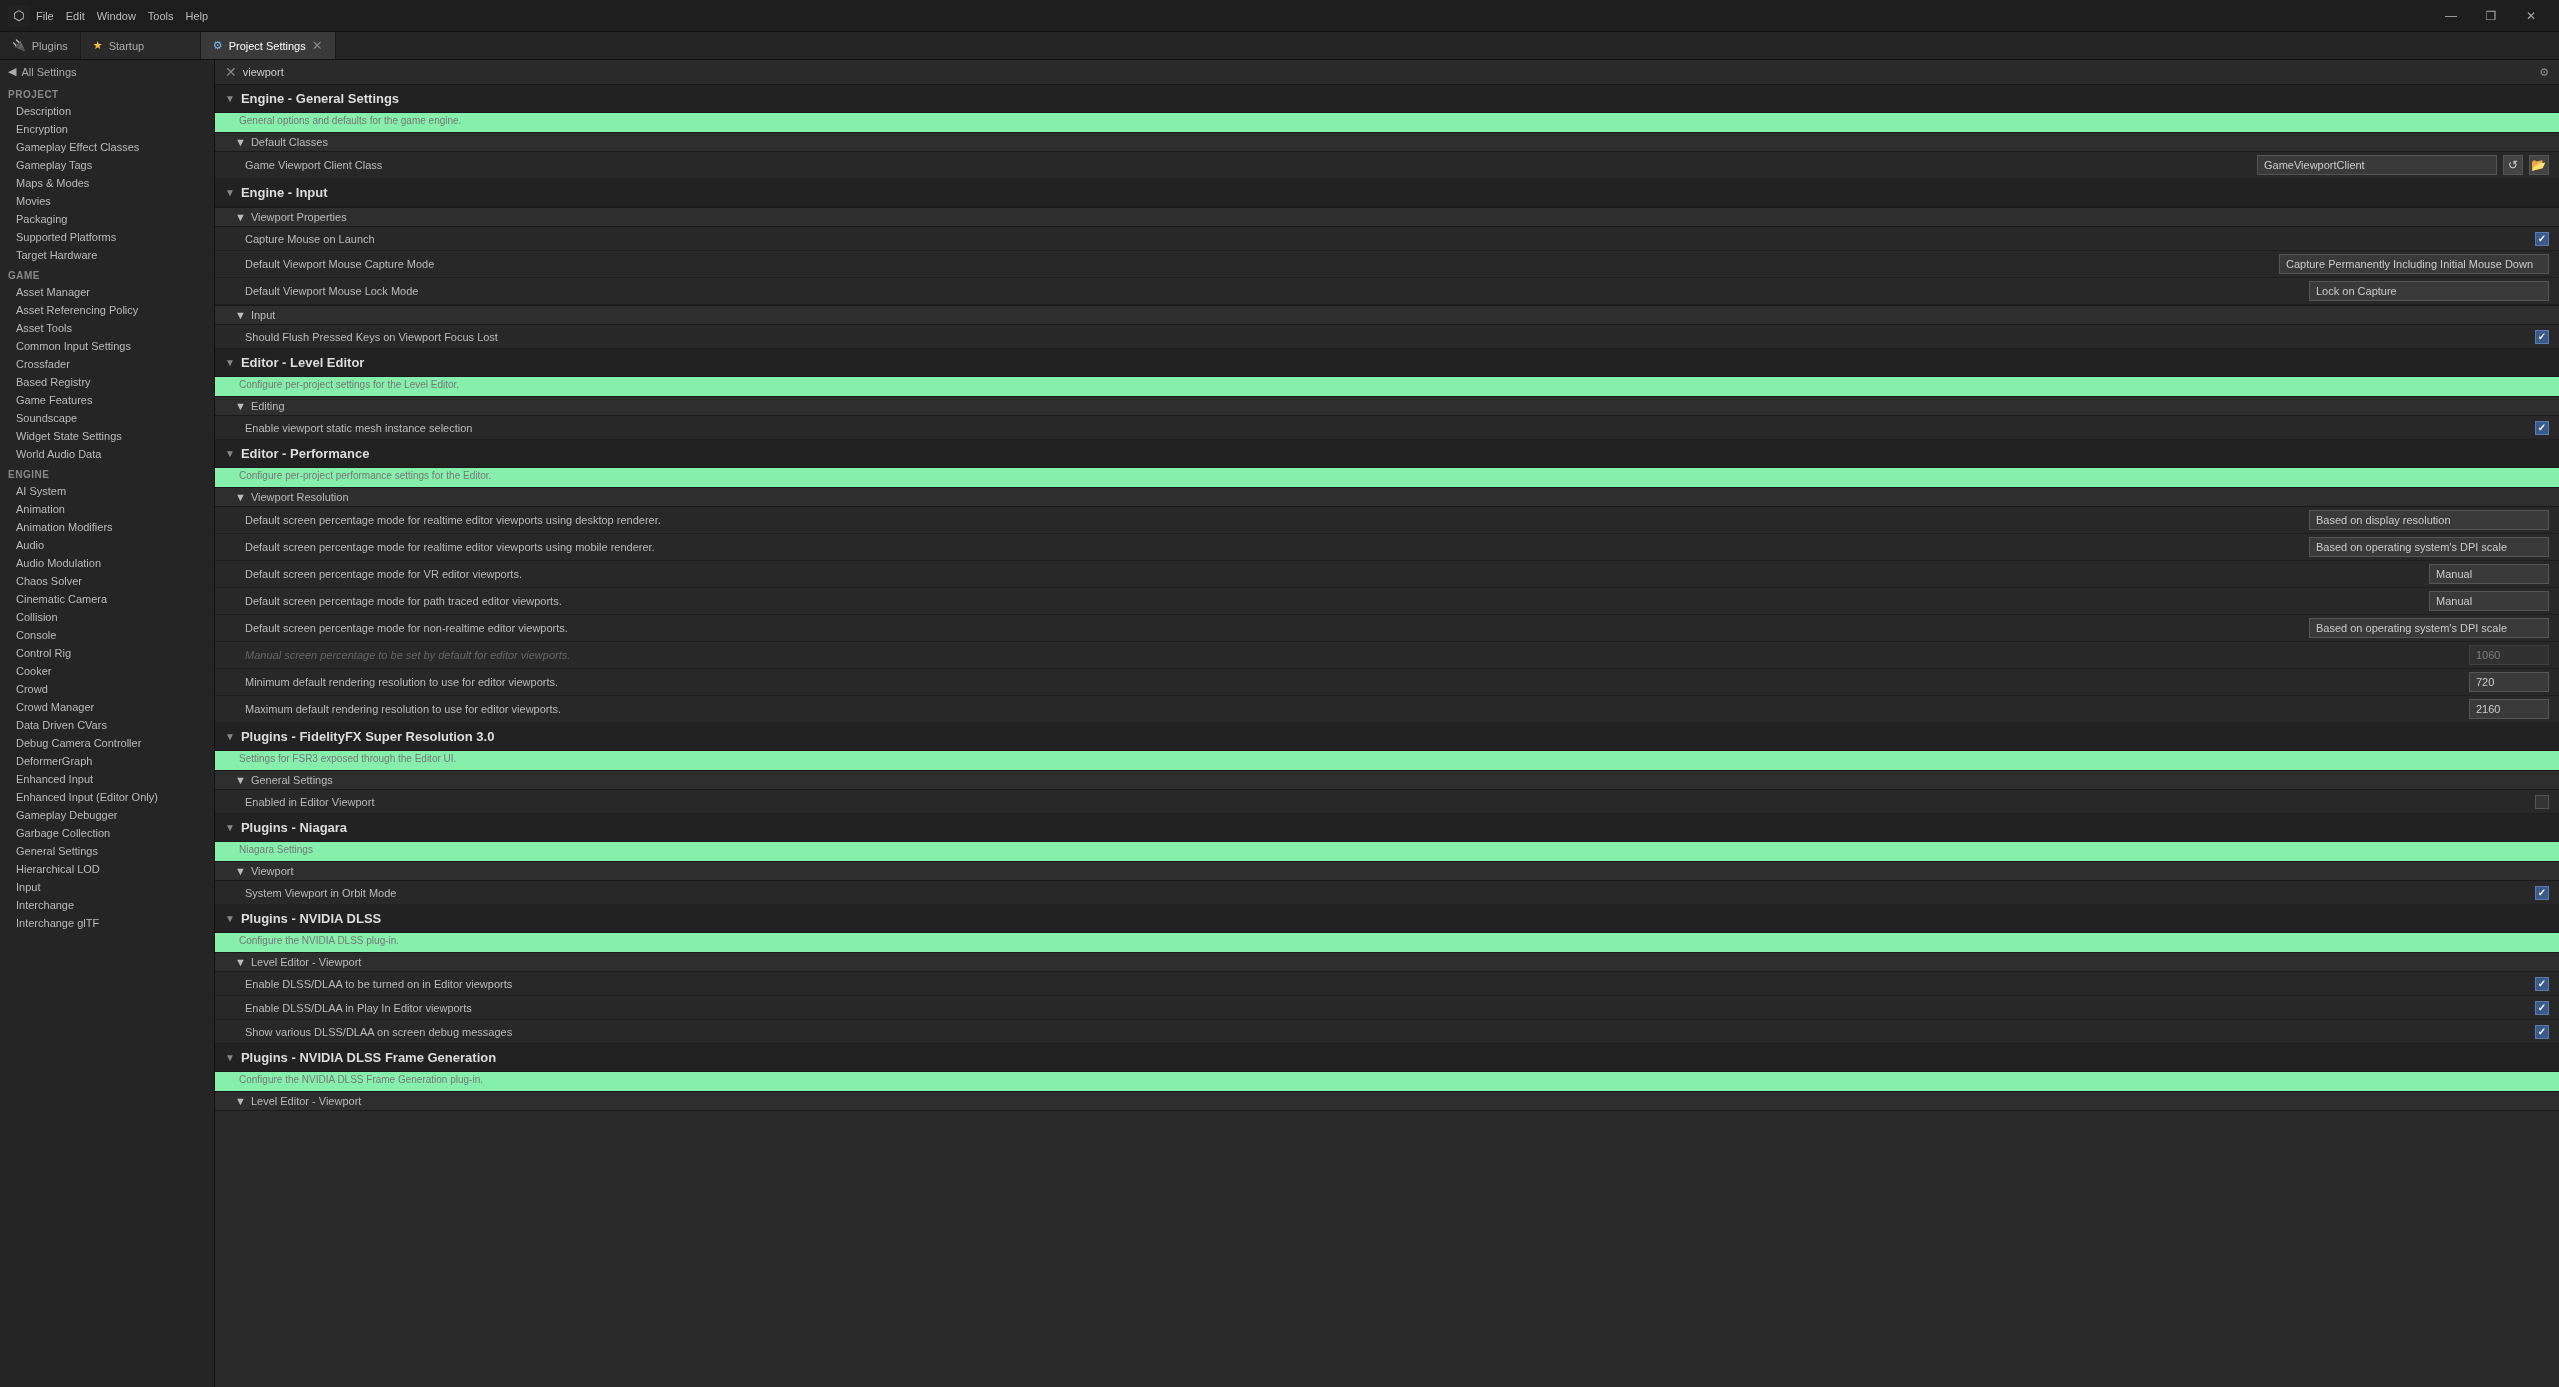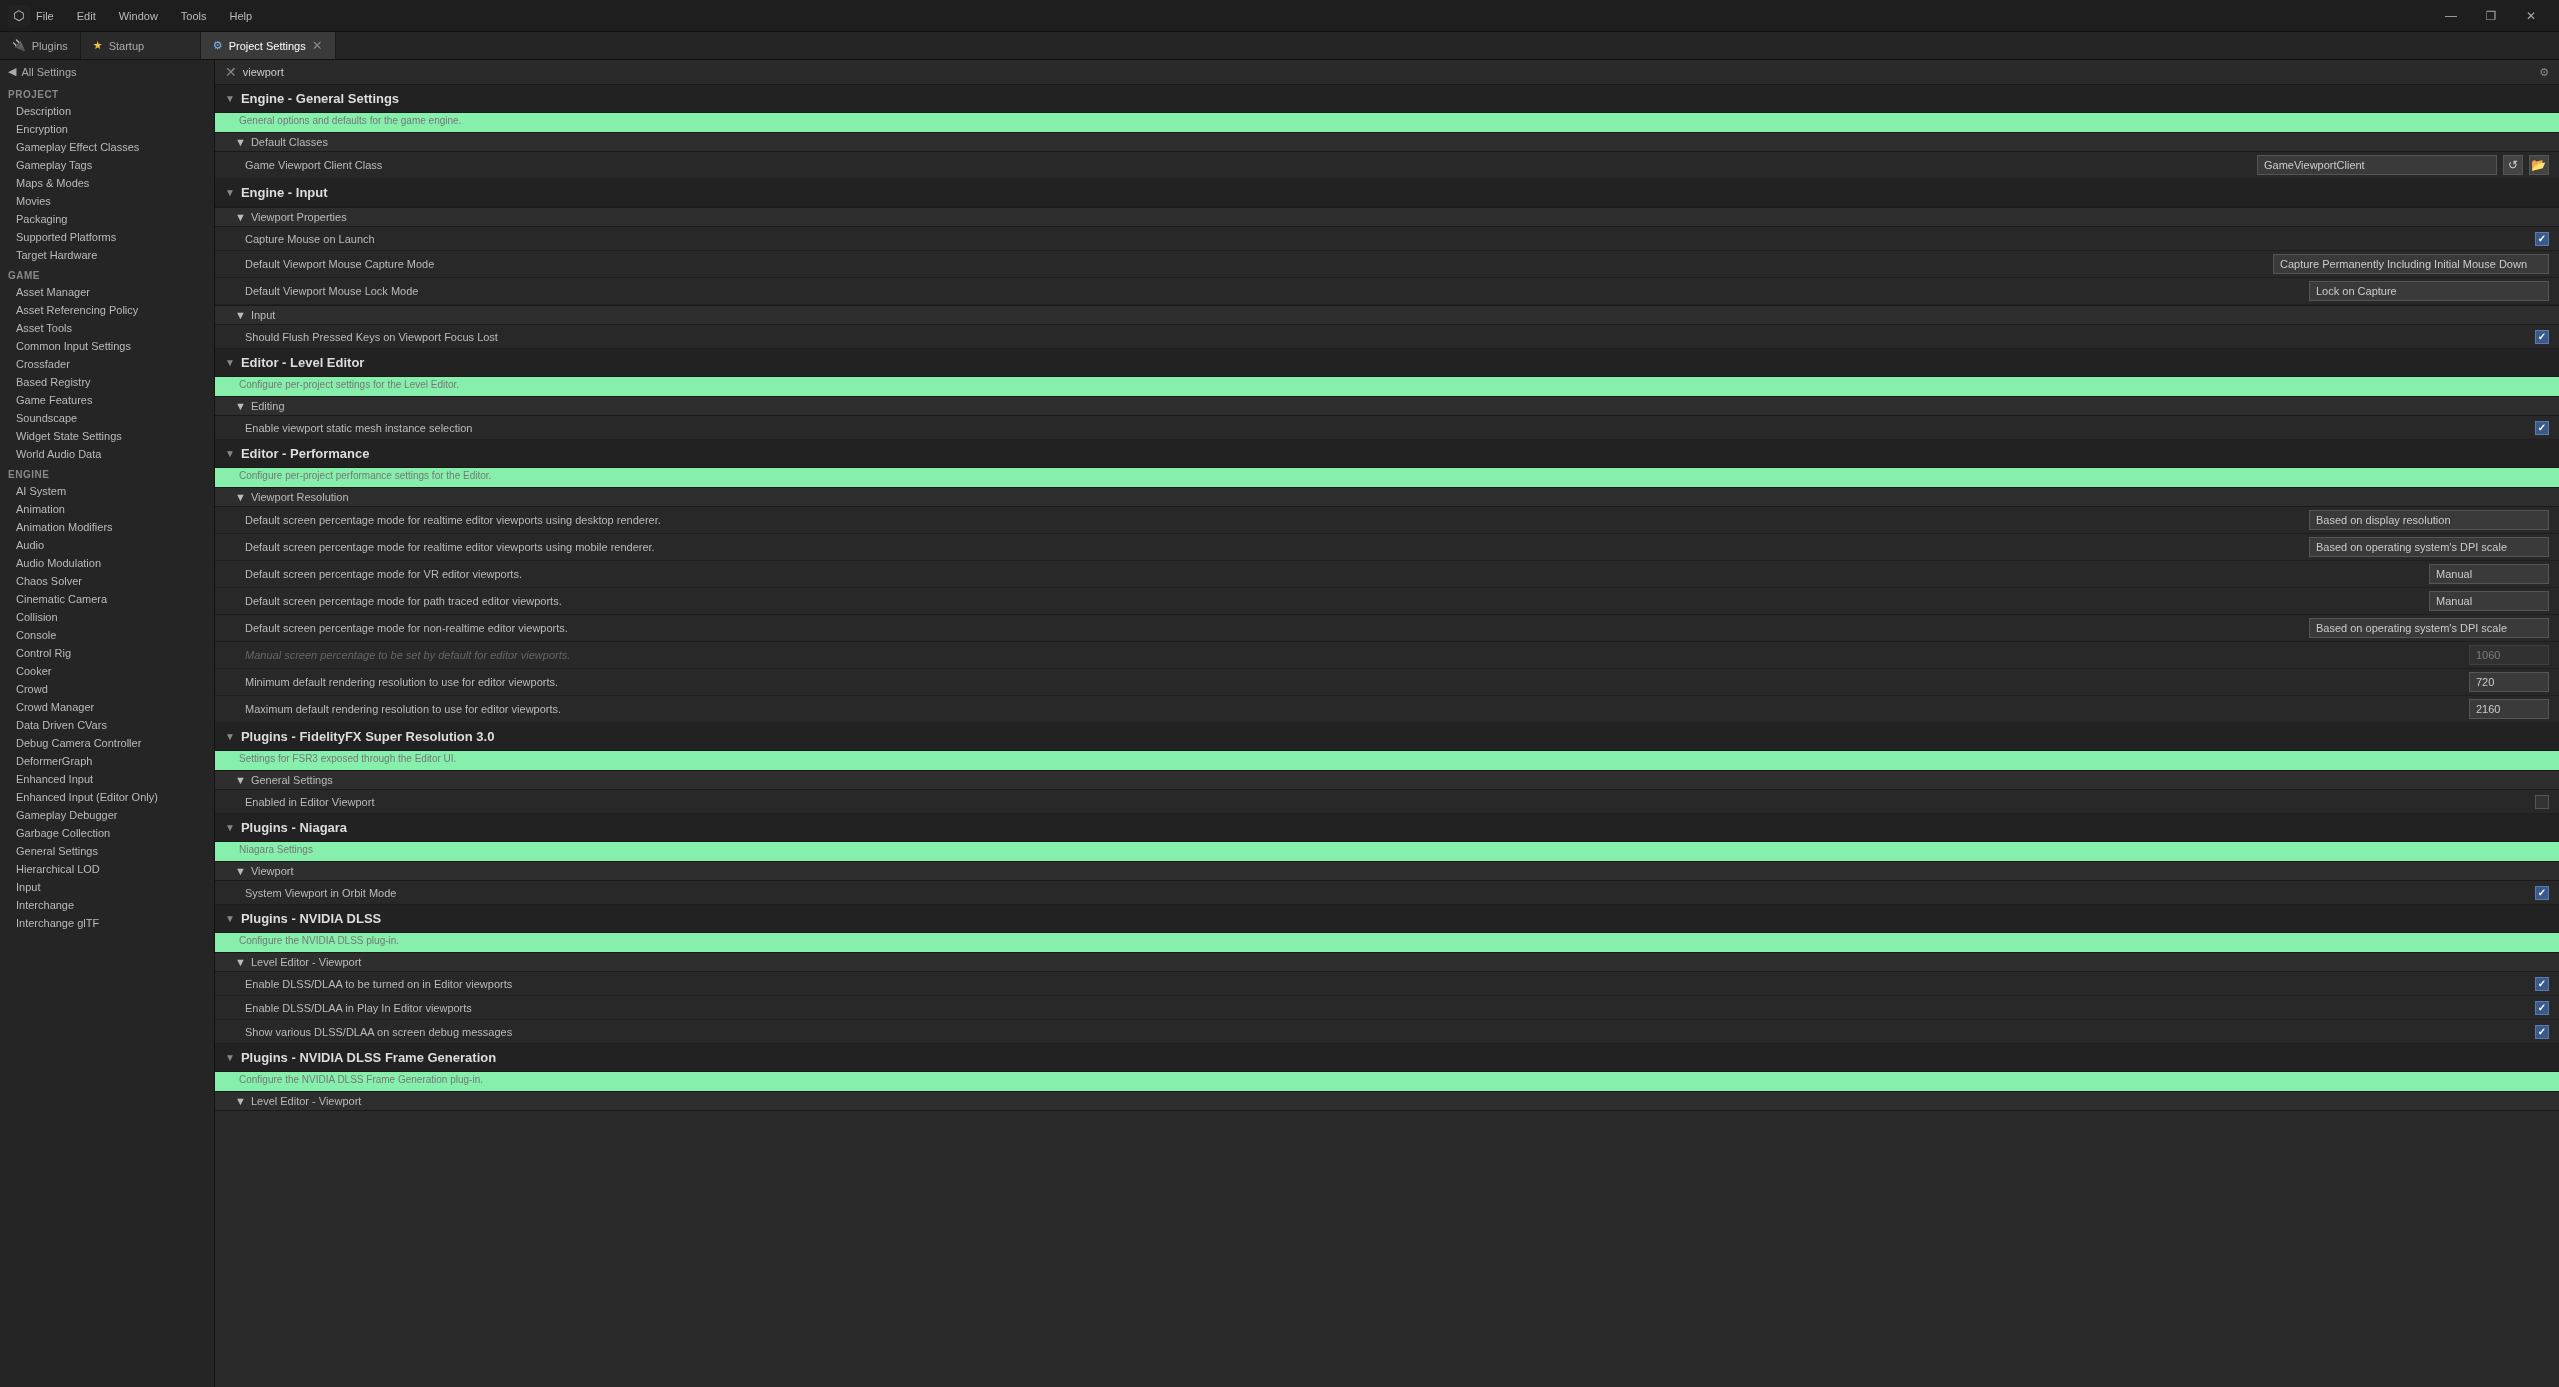--- a/index.html
+++ b/index.html
@@ -38,21 +38,21 @@
       height: 22px;
       background: #222;
       border-radius: 3px;
       display: flex;
       align-items: center;
       justify-content: center;
       font-size: 13px;
     }
     .titlebar-menu {
       display: flex;
-      gap: 23px;
+      gap: 12px;
       font-size: 11px;
       color: #bbb;
     }
     .titlebar-menu span { cursor: pointer; }
 
     
     .tabs-bar {
       height: 28px;
       background: #252525;
       display: flex;
@@ -273,21 +273,21 @@
       background: #333;
       border-color: #555;
     }
 
     
     .ue-dropdown {
       background: #3a3a3a;
       border: 1px solid #555;
       color: #ccc;
       font-size: 11px;
-      padding: 2px 20px 2px 6px;
+      padding: 2px 14px 2px 6px;
       cursor: pointer;
       min-width: 240px;
       appearance: none;
       position: relative;
       height: 20px;
     }
 
     
     .ue-number {
       background: #3a3a3a;

